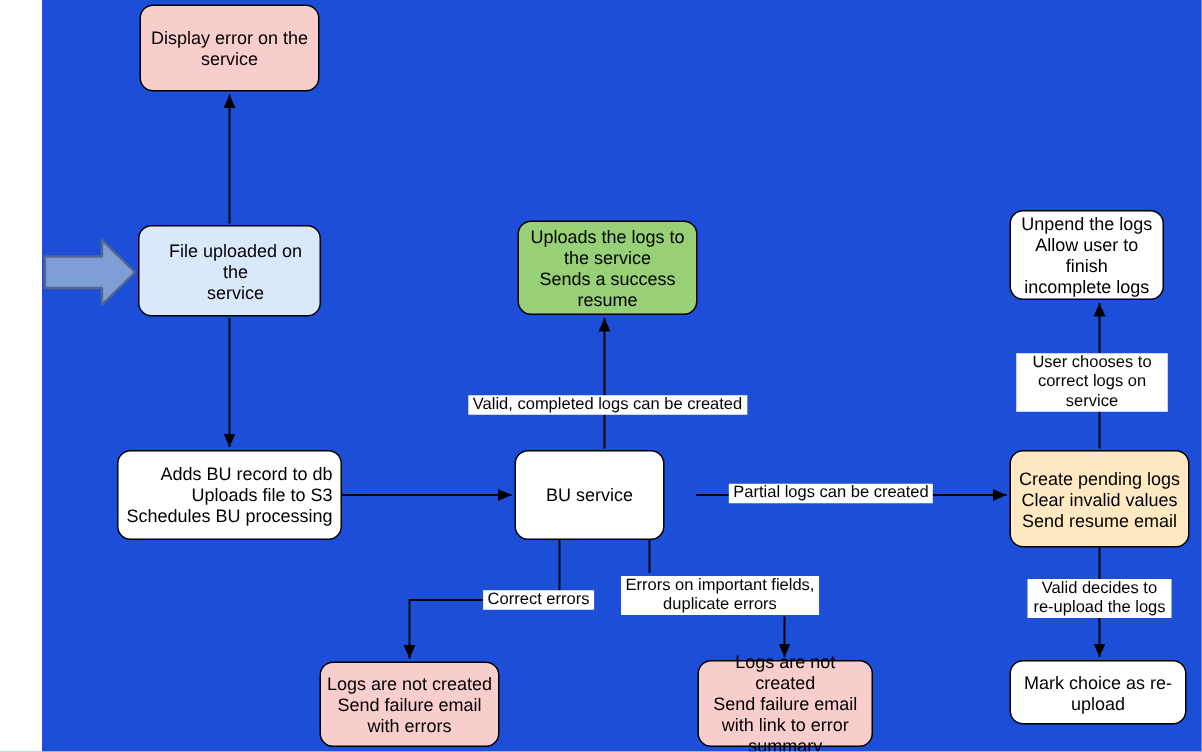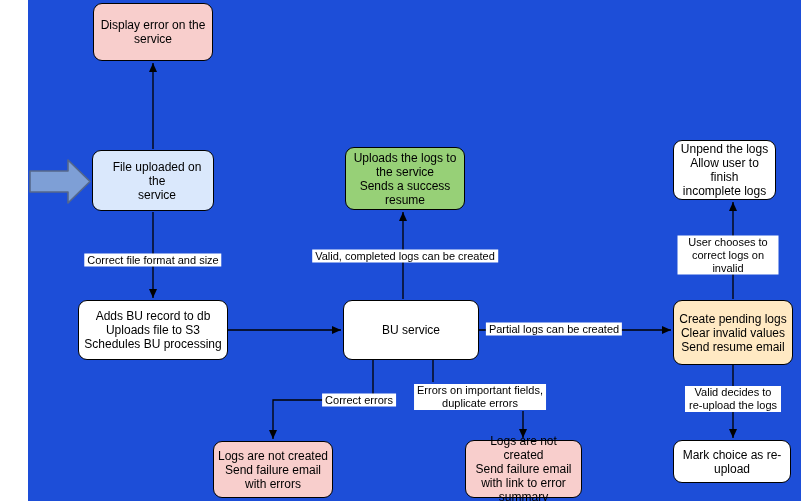--- a/index.html
+++ b/index.html
@@ -69,46 +69,45 @@
     <path class="edge" d="M495 411 L495 438" marker-end="url(#arrow)"></path>
     <path class="edge" d="M705 299 L705 202" marker-end="url(#arrow)"></path>
     <path class="edge" d="M705 360 L705 438" marker-end="url(#arrow)"></path>
     <polygon class="entry-arrow" points="2,171 40,171 40,160 62,181.5 40,203 40,192 2,192"></polygon>
   </svg>
 
   <div class="node fill-pink" style="left:65px;  top:3px;   width:120px; height:58px;">Display error on the
 service</div>
   <div class="node fill-blue" style="left:64px;  top:150px; width:122px; height:61px;padding-left:11px;">File uploaded on the
 service</div>
-  <div class="node fill-white" style="left:50px;  top:300px; width:150px; height:60px;">Adds BU record to db
+  <div class="node fill-white" style="left:50px;  top:300px; width:150px; height:60px;text-align:right;">Adds BU record to db
 Uploads file to S3
 Schedules BU processing</div>
-  <div class="node fill-white" style="left:315px; top:300px; width:136px; height:60px;">BU service</div>
+  <div class="node fill-white" style="left:315px; top:300px; width:100px; height:60px;">BU service</div>
   <div class="node fill-green" style="left:317px; top:147px; width:120px; height:63px;">Uploads the logs to
 the service
 Sends a success
 resume</div>
   <div class="node fill-pink" style="left:185px; top:441px; width:120px; height:57px;">Logs are not created
 Send failure email
 with errors</div>
   <div class="node fill-pink" style="left:437px; top:440px; width:117px; height:58px;">Logs are not created
 Send failure email
 with link to error
 summary</div>
   <div class="node fill-white" style="left:645px; top:140px; width:103px; height:60px;">Unpend the logs
 Allow user to finish
 incomplete logs</div>
   <div class="node fill-yellow" style="left:645px; top:300px; width:120px; height:65px;">Create pending logs
 Clear invalid values
 Send resume email</div>
   <div class="node fill-white" style="left:645px; top:440px; width:118px; height:43px;">Mark choice as re-
 upload</div>
 
-  <div class="elabel" style="left:125px; top:260px;">Correct file format and size</div>
-  <div class="elabel" style="left:377px; top:256px;">Valid, completed logs can be created</div>
+  <div class="elabel" style="left:377px; top:270px;">Valid, completed logs can be created</div>
   <div class="elabel" style="left:526px; top:329px;">Partial logs can be created</div>
   <div class="elabel" style="left:331px; top:400px;">Correct errors</div>
   <div class="elabel" style="left:452px; top:397px;">Errors on important fields,
 duplicate errors</div>
-  <div class="elabel" style="left:700px; top:255px;">User chooses to correct logs on invalid</div>
+  <div class="elabel" style="left:700px; top:255px;">User chooses to correct logs on service</div>
   <div class="elabel" style="left:705px; top:399px;">Valid decides to re-upload the logs</div>
 
 </div>
 
 </body></html>

